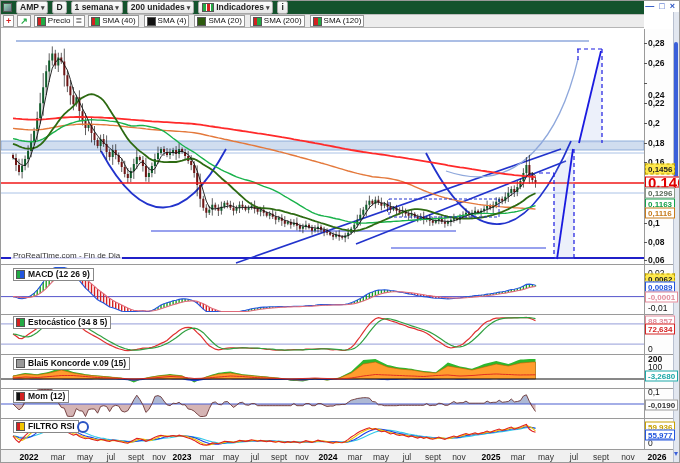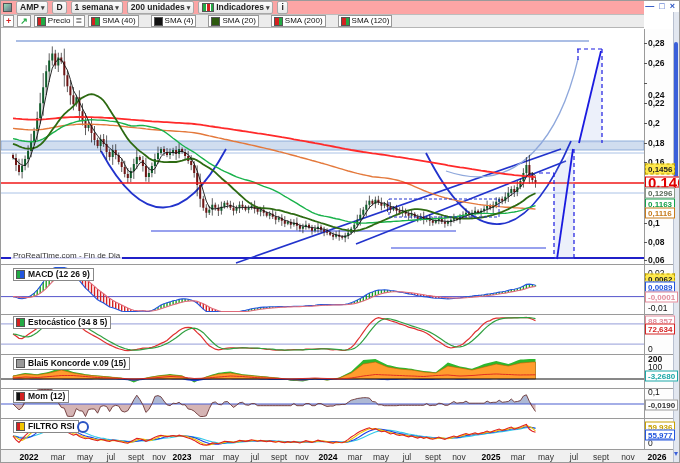--- a/index.html
+++ b/index.html
@@ -1,18 +1,18 @@
 <!DOCTYPE html>
 <html><head>
 <meta charset="utf-8">
 <style>
   html,body{margin:0;padding:0;background:#cfcfcf;font-family:"Liberation Sans",sans-serif;}
   .app{position:relative;width:680px;height:463px;background:#fff;overflow:hidden;border:1px solid #9a9a9a;box-sizing:border-box;}
   
-  .toolbar{position:absolute;left:0;top:0;width:643px;height:14px;background:#fca5a5;border-bottom:1px solid #bdbdbd;display:flex;align-items:center;gap:4px;padding-left:2px;box-sizing:border-box;z-index:6;}
+  .toolbar{position:absolute;left:0;top:0;width:643px;height:14px;background:#14532d;border-bottom:1px solid #bdbdbd;display:flex;align-items:center;gap:4px;padding-left:2px;box-sizing:border-box;z-index:6;}
   .tbtn{display:inline-flex;align-items:center;gap:2px;height:11px;background:linear-gradient(#fdfdfd,#e6e6e6);border:1px solid #a8a8a8;border-radius:2px;padding:0 3px;font-size:8.5px;font-weight:bold;color:#222;line-height:11px;white-space:nowrap;}
   .chev{font-size:7px;color:#444;}
   .legendrow{position:absolute;left:0;top:14px;width:643px;height:13px;background:#ececec;border-bottom:1px solid #b5b5b5;display:flex;align-items:center;gap:3px;padding-left:2px;box-sizing:border-box;z-index:6;}
   .chip{display:inline-flex;align-items:center;gap:2px;height:10px;background:#fff;border:1px solid #999;padding:0 2px;font-size:8px;color:#111;line-height:10px;white-space:nowrap;}
   .cicon{display:inline-block;width:7px;height:7px;border:0.5px solid #555;}
   .toolico{font-weight:bold;font-size:9px;line-height:10px;}
   
   .winctl{position:absolute;right:4px;top:0;z-index:9;display:flex;gap:5px;color:#2b54c4;font-size:9px;font-weight:bold;}
   .winctl span{cursor:default;}
   .scrollstrip{position:absolute;right:0;top:11px;width:6px;height:452px;background:#e2e7f0;border-left:1px solid #b8c0d0;box-sizing:border-box;z-index:5;}
@@ -137,21 +137,21 @@
         <span class="toolico" style="color:#d42222;">+</span>
       </span>
     <span class="chip">
         <span class="toolico" style="color:#22aa44;">↗</span>
       </span>
     <span class="chip">
       <span class="cicon" style="background:linear-gradient(90deg,#d42222 0 50%,#22aa44 50%);"></span>
       <span>Precio</span>
       <span style="color:#666;border-left:1px solid #aaa;padding-left:2px;">≣</span>
     </span>
-    <span id="sma-chips" style="display:inline-flex;gap:12px;align-items:center;">
+    <span id="sma-chips" style="display:inline-flex;gap:5px;align-items:center;">
         <span class="chip">
           <span class="cicon" style="background: linear-gradient(90deg, rgb(212, 34, 34) 0px, rgb(212, 34, 34) 50%, rgb(34, 170, 68) 50%);"></span>
           <span>SMA (40)</span>
         </span>
         <span class="chip">
           <span class="cicon" style="background: linear-gradient(90deg, rgb(17, 17, 17) 0px, rgb(17, 17, 17) 50%, rgb(17, 17, 17) 50%);"></span>
           <span>SMA (4)</span>
         </span>
         <span class="chip">
           <span class="cicon" style="background: linear-gradient(90deg, rgb(45, 90, 14) 0px, rgb(45, 90, 14) 50%, rgb(45, 90, 14) 50%);"></span>

